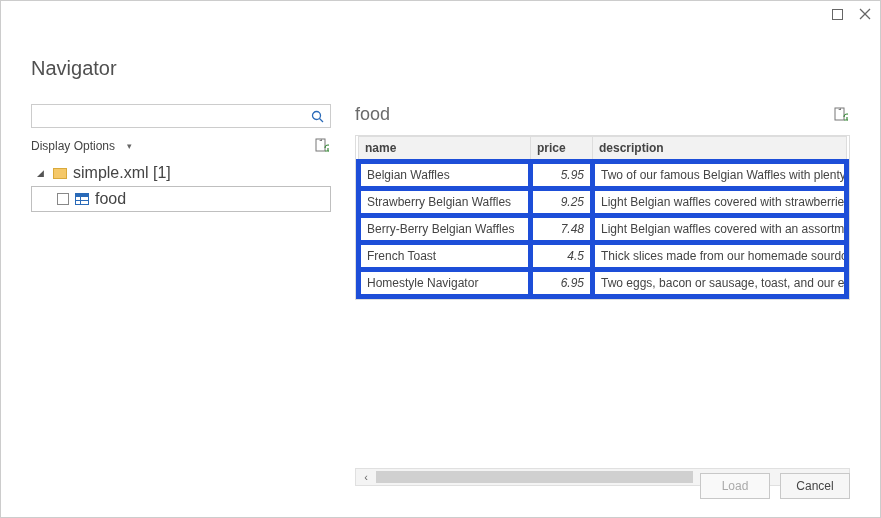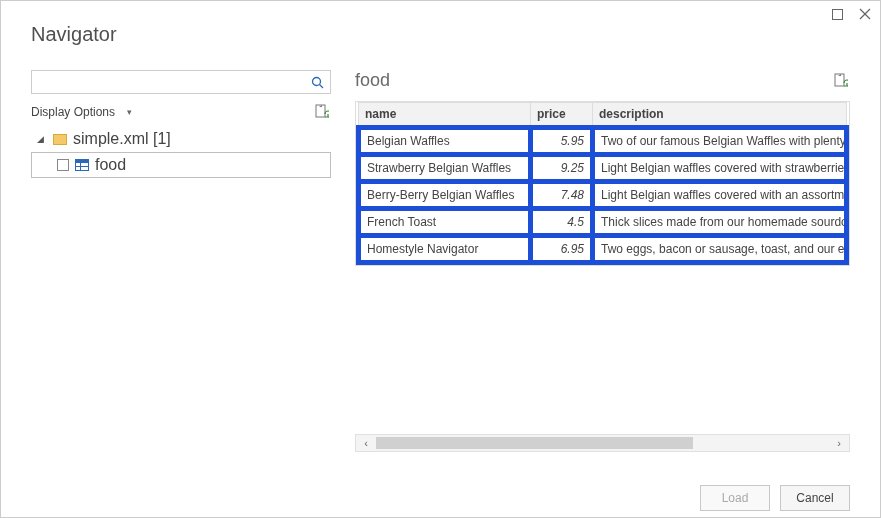--- a/index.html
+++ b/index.html
@@ -23,20 +23,21 @@
     align-items: center;
   }
   .titlebar .winicon {
     width: 14px; height: 14px;
     display: flex; align-items: center; justify-content: center;
     color: #666;
     cursor: pointer;
   }
   .header {
     padding: 22px 30px 6px 30px;
+    margin-top: 34px;
   }
   .header h1 {
     font-size: 20px;
     font-weight: 400;
     color: #505050;
     margin: 0;
   }
   .content {
     display: flex;
     padding: 18px 30px 0 30px;
@@ -208,21 +209,21 @@
   }
   .hscrollbar .thumb {
     position: absolute;
     left: 0; top: 2px; bottom: 2px;
     width: 70%;
     background: #d0d0d0;
   }
 
   .footer {
     position: absolute;
-    bottom: 6px;
+    bottom: 18px;
     right: 30px;
     display: flex;
     gap: 10px;
   }
   .btn {
     min-width: 70px;
     height: 26px;
     border: 1px solid #c8c8c8;
     background: #f6f6f6;
     font-size: 12px;

